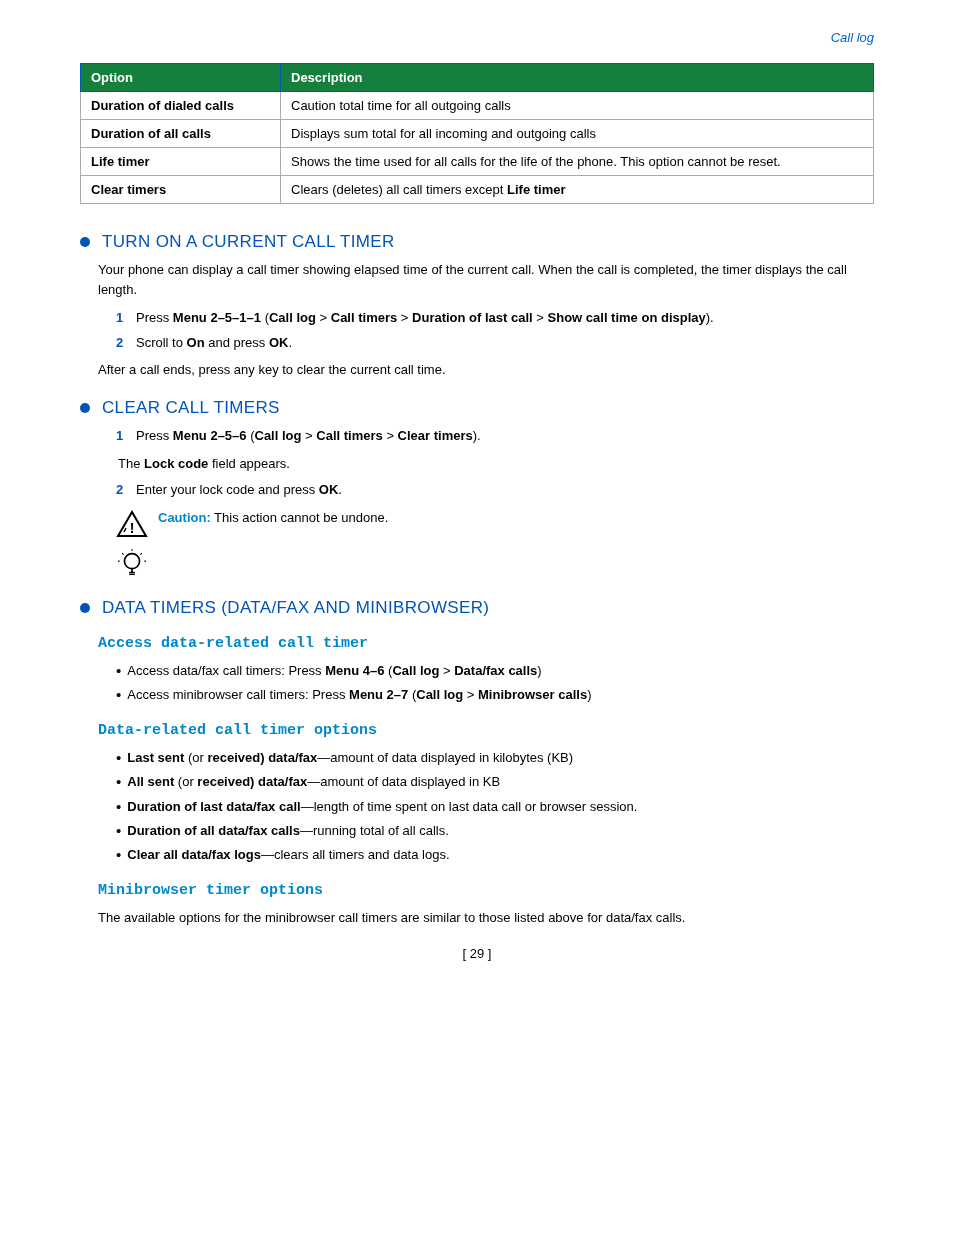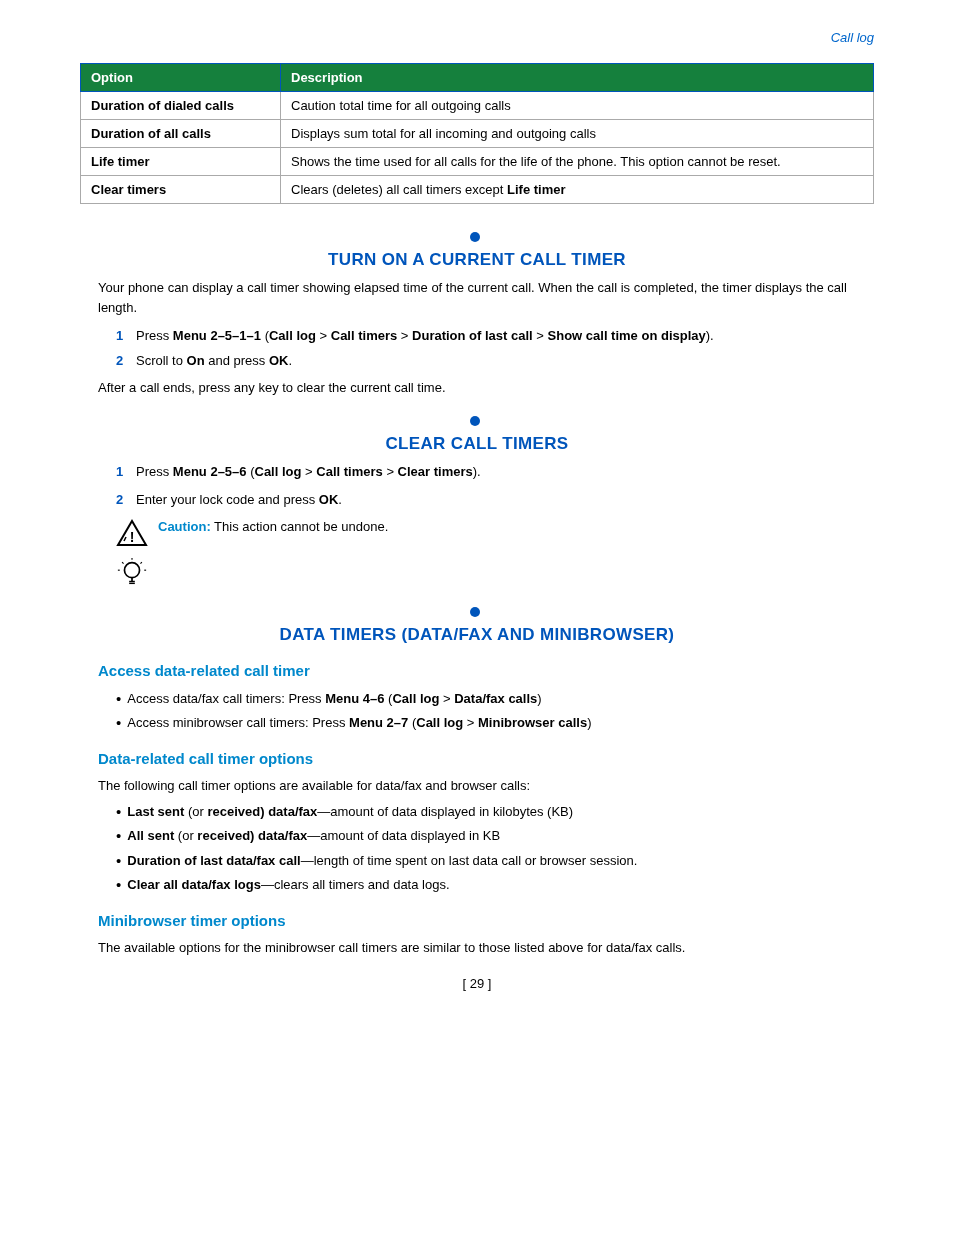--- a/index.html
+++ b/index.html
@@ -43,44 +43,44 @@
       font-size: 13px;
     }
     .options-table td:first-child {
       font-weight: bold;
       width: 200px;
     }
     
     .section-h1 {
       color: #0055bb;
       font-size: 17px;
-      font-weight: bold;
+      font-weight: normal;
       text-transform: uppercase;
       letter-spacing: 0.02em;
       margin-bottom: 8px;
       display: flex;
       align-items: center;
       gap: 8px;
-      flex-direction: column;
     }
     .bullet-dot {
       display: inline-block;
       width: 10px;
       height: 10px;
       border-radius: 50%;
       background: #0055bb;
       margin-right: 4px;
       flex-shrink: 0;
     }
     .section-h2 {
       color: #0088cc;
       font-size: 15px;
       font-weight: bold;
       margin-bottom: 6px;
       margin-top: 14px;
+      font-family: Liberation Mono, monospace;
     }
     .section-body {
       margin-left: 18px;
       margin-bottom: 10px;
       line-height: 1.55;
       font-size: 13px;
     }
     .section-wrapper {
       margin-bottom: 18px;
     }
@@ -217,20 +217,21 @@
     <span class="bullet-dot"></span>
     <span>CLEAR CALL TIMERS</span>
   </div>
   <div class="section-body">
     <ol class="steps-list">
       <li>
         <span class="step-num">1</span>
         <span>Press <b>Menu 2–5–6</b> (<b>Call log</b> &gt; <b>Call timers</b> &gt; <b>Clear timers</b>).</span>
       </li>
     </ol>
+    <p style="margin-left:20px; margin-bottom:6px;">The <b>Lock code</b> field appears.</p>
     <ol class="steps-list">
       <li>
         <span class="step-num">2</span>
         <span>Enter your lock code and press <b>OK</b>.</span>
       </li>
     </ol>
 
     <div class="note-box">
       <div class="note-icon">
         <svg width="32" height="32" viewBox="0 0 32 32">
@@ -275,30 +276,32 @@
     <ul class="bullet-list">
       <li>
         <span>Access data/fax call timers: Press <b>Menu 4–6</b> (<b>Call log</b> &gt; <b>Data/fax calls</b>)</span>
       </li>
       <li>
         <span>Access minibrowser call timers: Press <b>Menu 2–7</b> (<b>Call log</b> &gt; <b>Minibrowser calls</b>)</span>
       </li>
     </ul>
 
     <div class="section-h2">Data-related call timer options</div>
-    <p style="margin-bottom:6px;">The following call timer options are available for data/fax and browser calls:</p>
     <ul class="bullet-list">
       <li>
         <span><b>Last sent</b> (or <b>received) data/fax</b>—amount of data displayed in kilobytes (KB)</span>
       </li>
       <li>
         <span><b>All sent</b> (or <b>received) data/fax</b>—amount of data displayed in KB</span>
       </li>
       <li>
         <span><b>Duration of last data/fax call</b>—length of time spent on last data call or browser session.</span>
+      </li>
+      <li>
+        <span><b>Duration of all data/fax calls</b>—running total of all calls.</span>
       </li>
       <li>
         <span><b>Clear all data/fax logs</b>—clears all timers and data logs.</span>
       </li>
     </ul>
 
     <div class="section-h2">Minibrowser timer options</div>
     <p>The available options for the minibrowser call timers are similar to those listed above for data/fax calls.</p>
   </div>
 </div>

